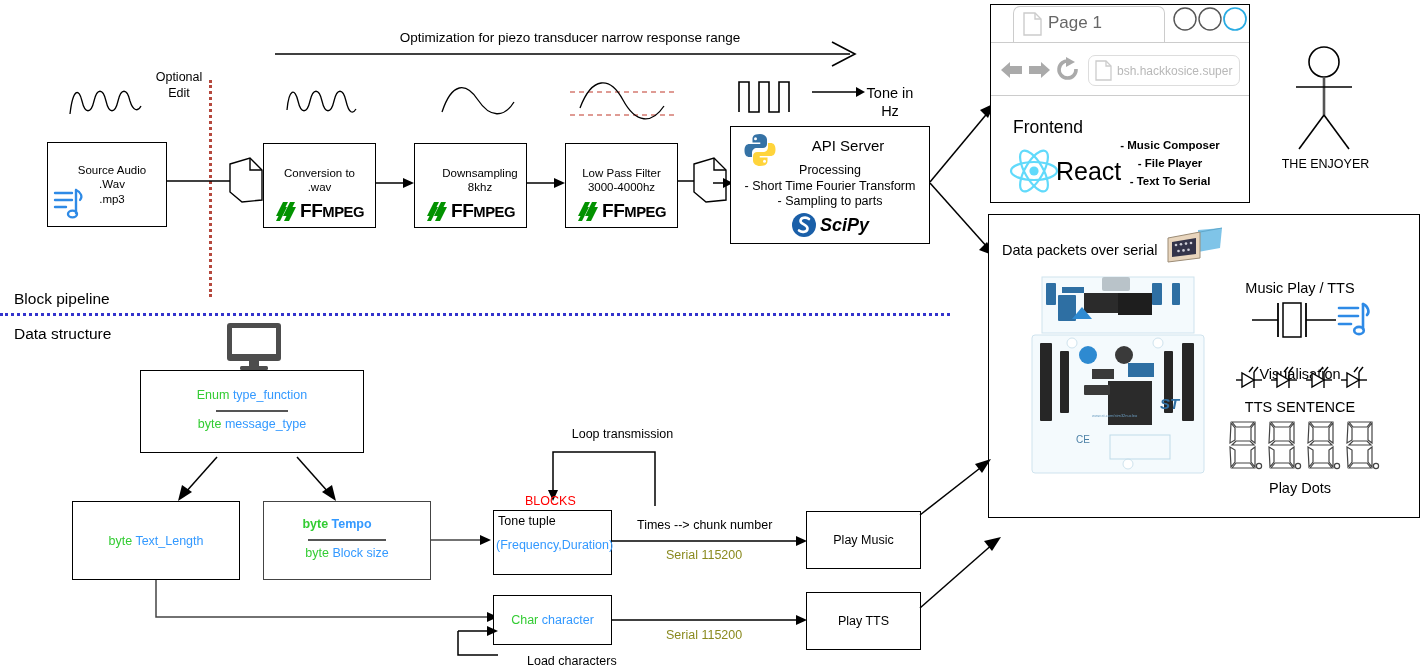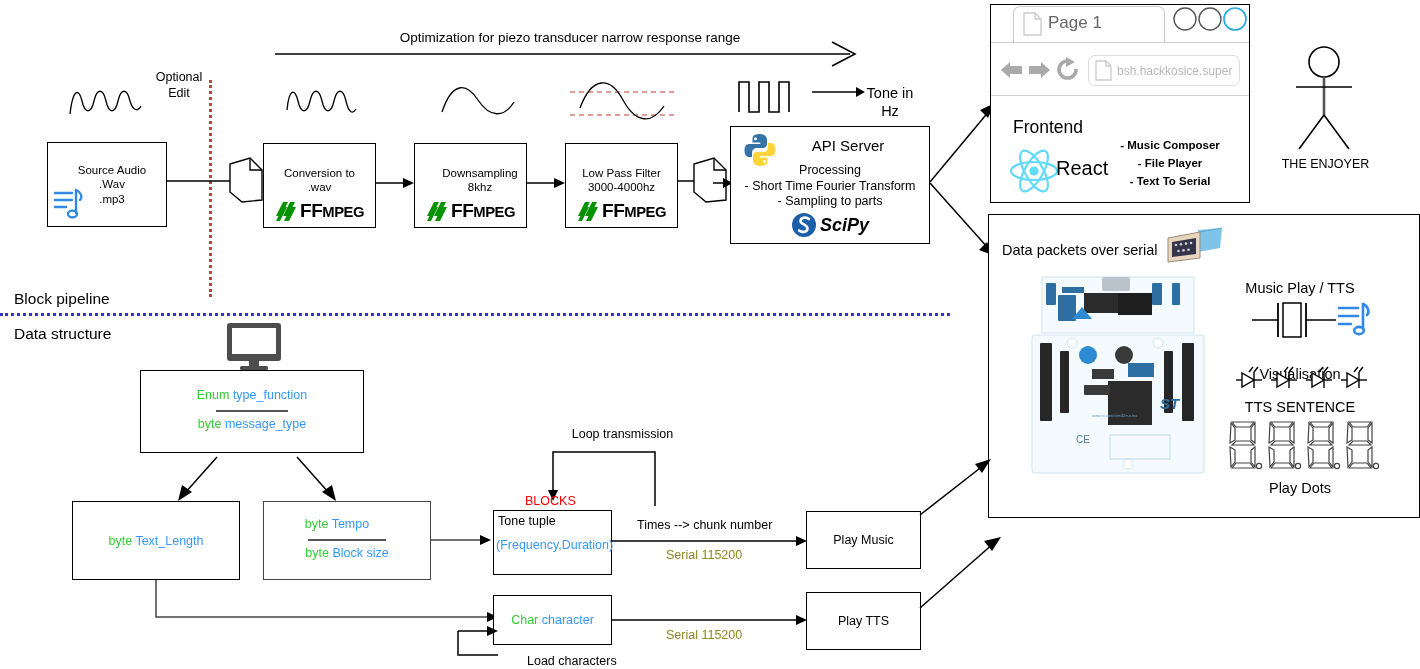--- a/index.html
+++ b/index.html
@@ -222,21 +222,21 @@
 
   <div class="abs" style="left:1013px;top:117px;font-size:17.5px;">Frontend</div>
   <svg class="abs" style="left:1008px;top:148px;" width="52" height="46">
     <g fill="none" stroke="#61dafb" stroke-width="2.2">
       <ellipse cx="26" cy="23" rx="23" ry="9"></ellipse>
       <ellipse cx="26" cy="23" rx="23" ry="9" transform="rotate(60 26 23)"></ellipse>
       <ellipse cx="26" cy="23" rx="23" ry="9" transform="rotate(120 26 23)"></ellipse>
     </g>
     <circle cx="26" cy="23" r="4.6" fill="#61dafb"></circle>
   </svg>
-  <div class="abs" style="left:1056px;top:157px;font-size:20px;">React</div>
+  <div class="abs" style="left:1056px;top:157px;font-size:25px;">React</div>
   <div class="abs" style="left:1105px;top:137px;width:130px;text-align:center;font-size:11.5px;font-weight:bold;line-height:1.55;">
     <div>- Music Composer</div>
     <div>- File Player</div>
     <div>- Text To Serial</div>
   </div>
 
   <svg class="abs" style="left:1283px;top:45px;" width="85" height="110">
     <circle cx="41" cy="17" r="15" fill="#fff" stroke="#000" stroke-width="1.6"></circle>
     <line x1="41" y1="32" x2="41" y2="70" stroke="#555" stroke-width="2.6"></line>
     <line x1="13" y1="42" x2="69" y2="42" stroke="#000" stroke-width="1.6"></line>
@@ -436,21 +436,21 @@
     <polygon points="41,46 27,37 37,30" fill="#000"></polygon>
   </svg>
 
   <div class="box" style="left:72px;top:501px;width:168px;height:79px;"></div>
   <div class="ctext lbl" style="left:72px;top:534px;width:168px;">
     <span class="grn">byte</span>
     <span class="blu">Text_Length</span>
   </div>
 
   <div class="box" style="left:263px;top:501px;width:168px;height:79px;border-color:#444;"></div>
-  <div class="ctext lbl" style="left:263px;top:517px;width:148px;">
+  <div class="ctext lbl" style="left:263px;top:517px;width:148px;font-weight:bold;">
     <span class="grn">byte</span>
     <span class="blu">Tempo</span>
   </div>
   <div class="abs" style="left:308px;top:539px;width:78px;height:0;border-top:2px solid #555;"></div>
   <div class="ctext lbl" style="left:263px;top:546px;width:168px;">
     <span class="grn">byte</span>
     <span class="blu">Block size</span>
   </div>
 
   <svg class="abs" style="left:431px;top:533px;" width="62" height="14">

